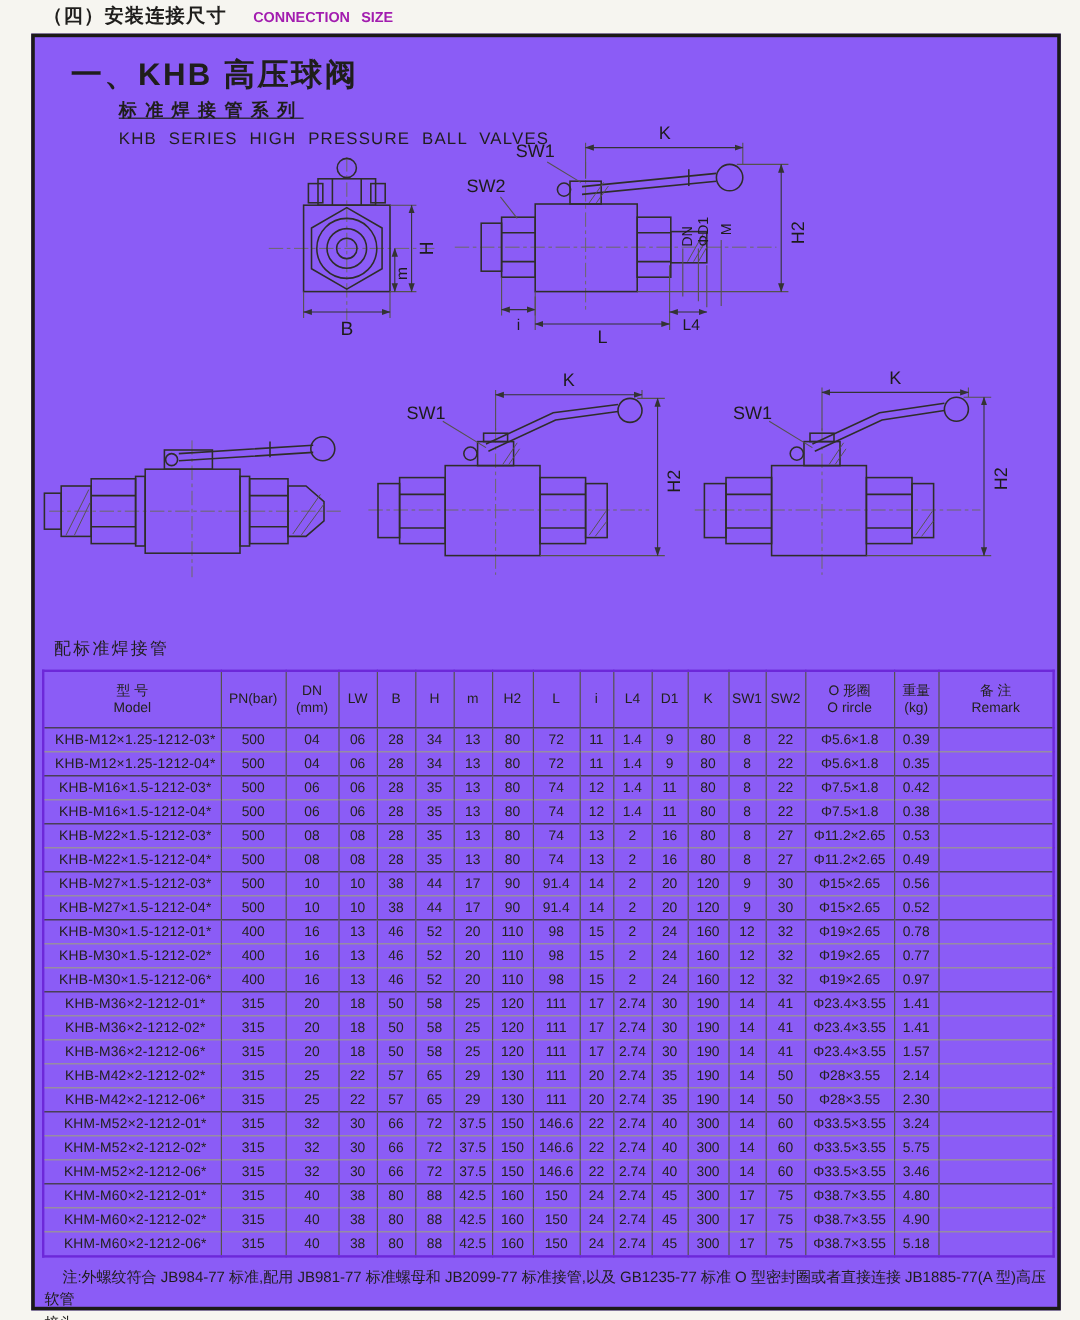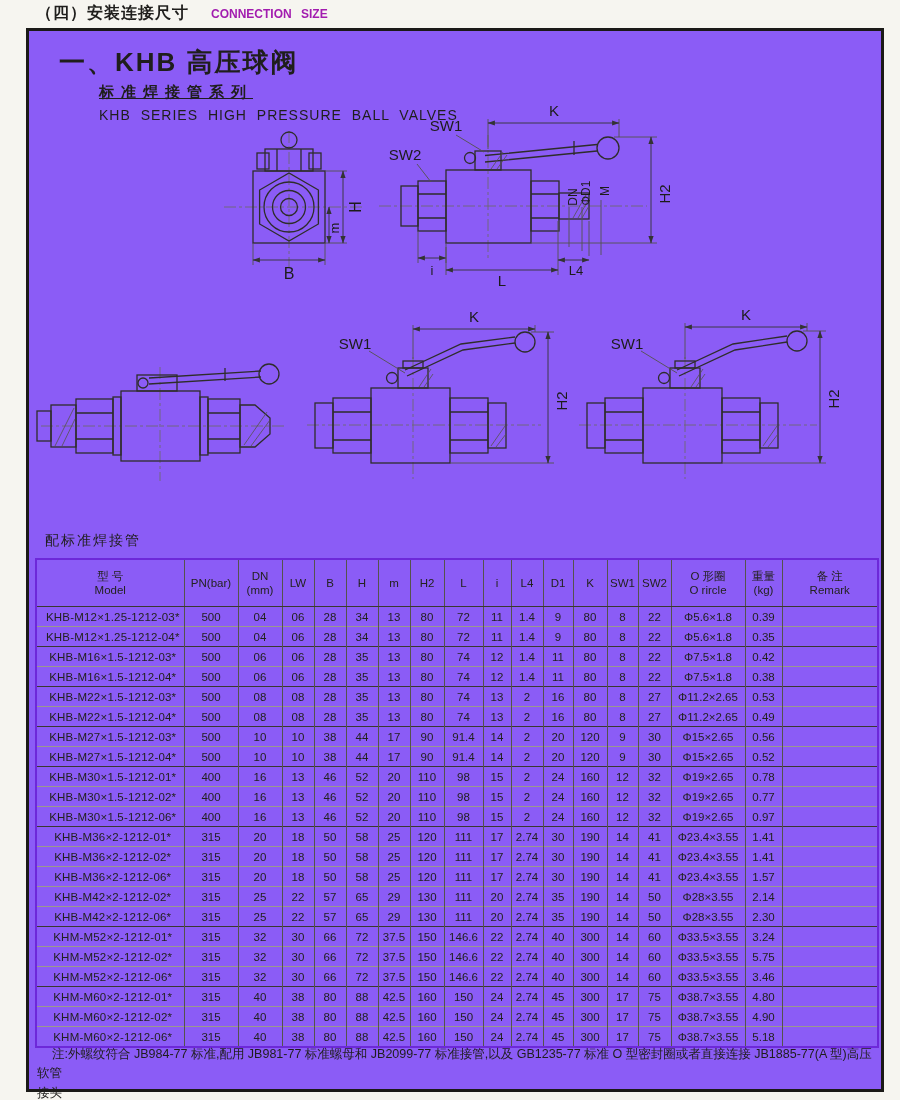--- a/index.html
+++ b/index.html
@@ -32,21 +32,21 @@
     font-weight:400;border-left:1px solid #55534c;border-bottom:1.6px solid #3a3831;
     height:46px;padding:0;line-height:1.25;text-align:center;
   }
   table.spec td{
     border-left:1px solid #55534c;border-top:1px solid #9b988e;
     height:19px;padding:0 1px;text-align:center;white-space:nowrap;overflow:hidden;
   }
   table.spec tr.group-start td{border-top:1.6px solid #3a3831;}
   table.spec td.model{text-align:center;padding-left:6px;letter-spacing:.2px;}
   .note{position:absolute;left:8px;top:1014px;width:836px;font-size:12.5px;line-height:1.55;}
-  .note .l1{text-indent:1.2em;}
+  .note .l1{text-indent:1.2em;margin-top:10px;}
 </style>
 </head>
 <body>
 
 <div class="topline">
   <span class="zh">（四）安装连接尺寸</span><span class="en">CONNECTION  SIZE</span>
 </div>
 
 <div class="main-box">
 

